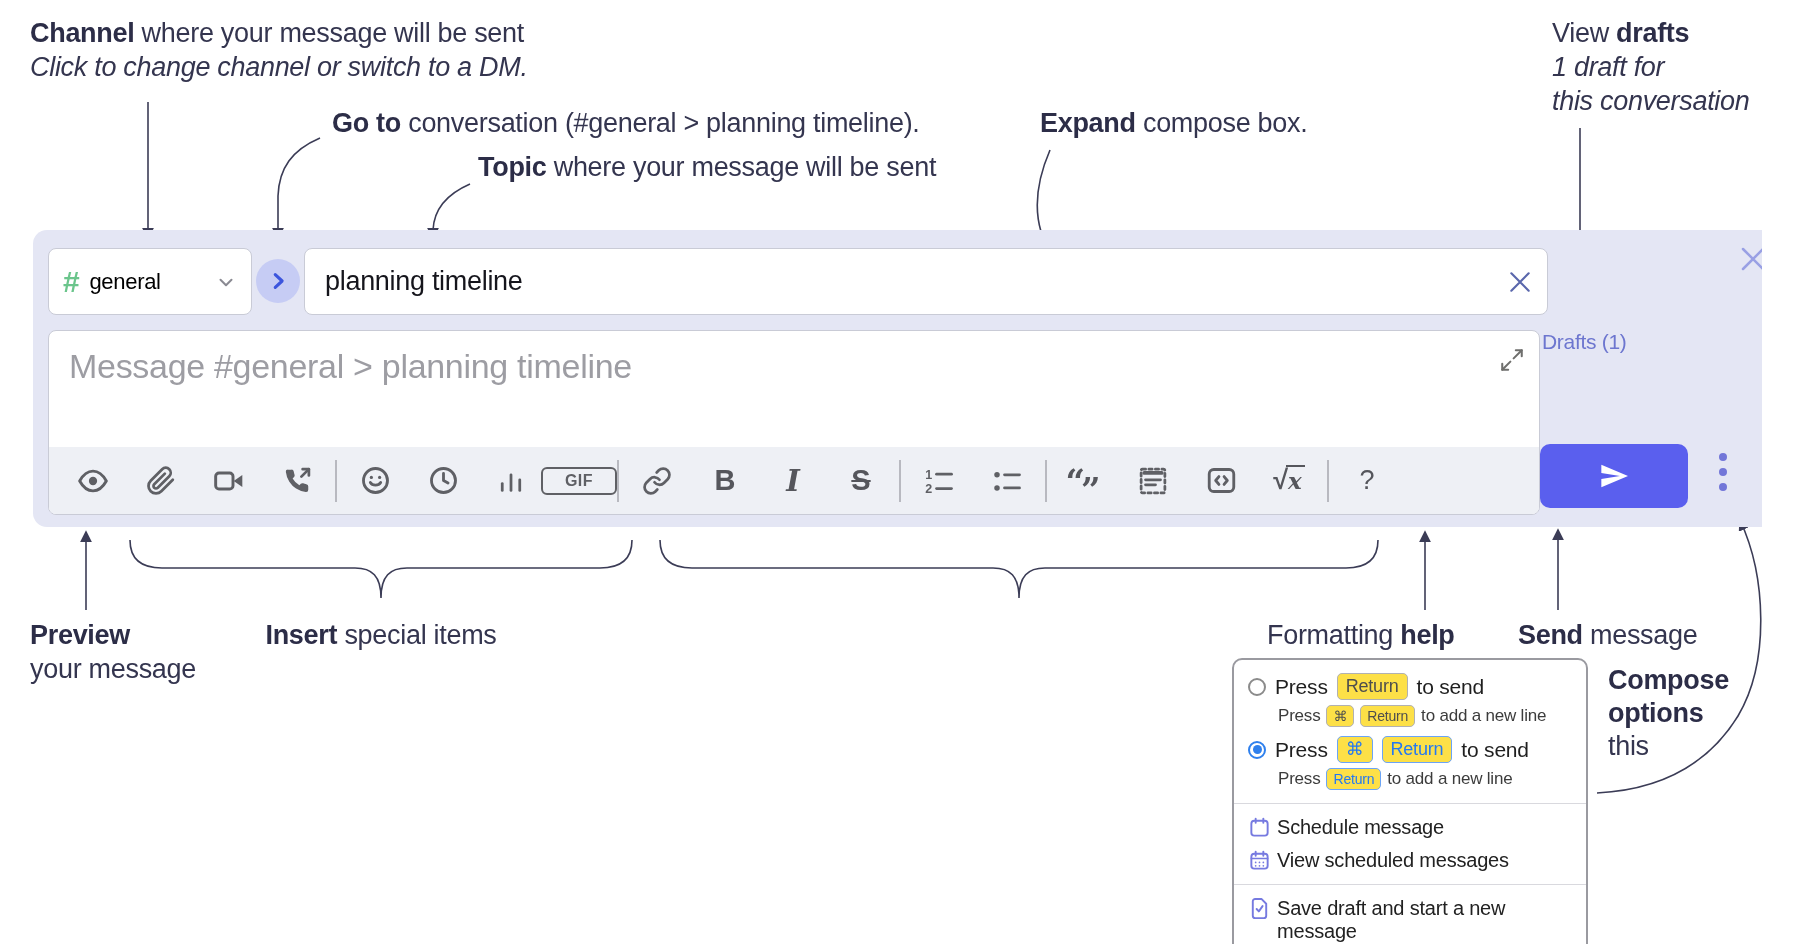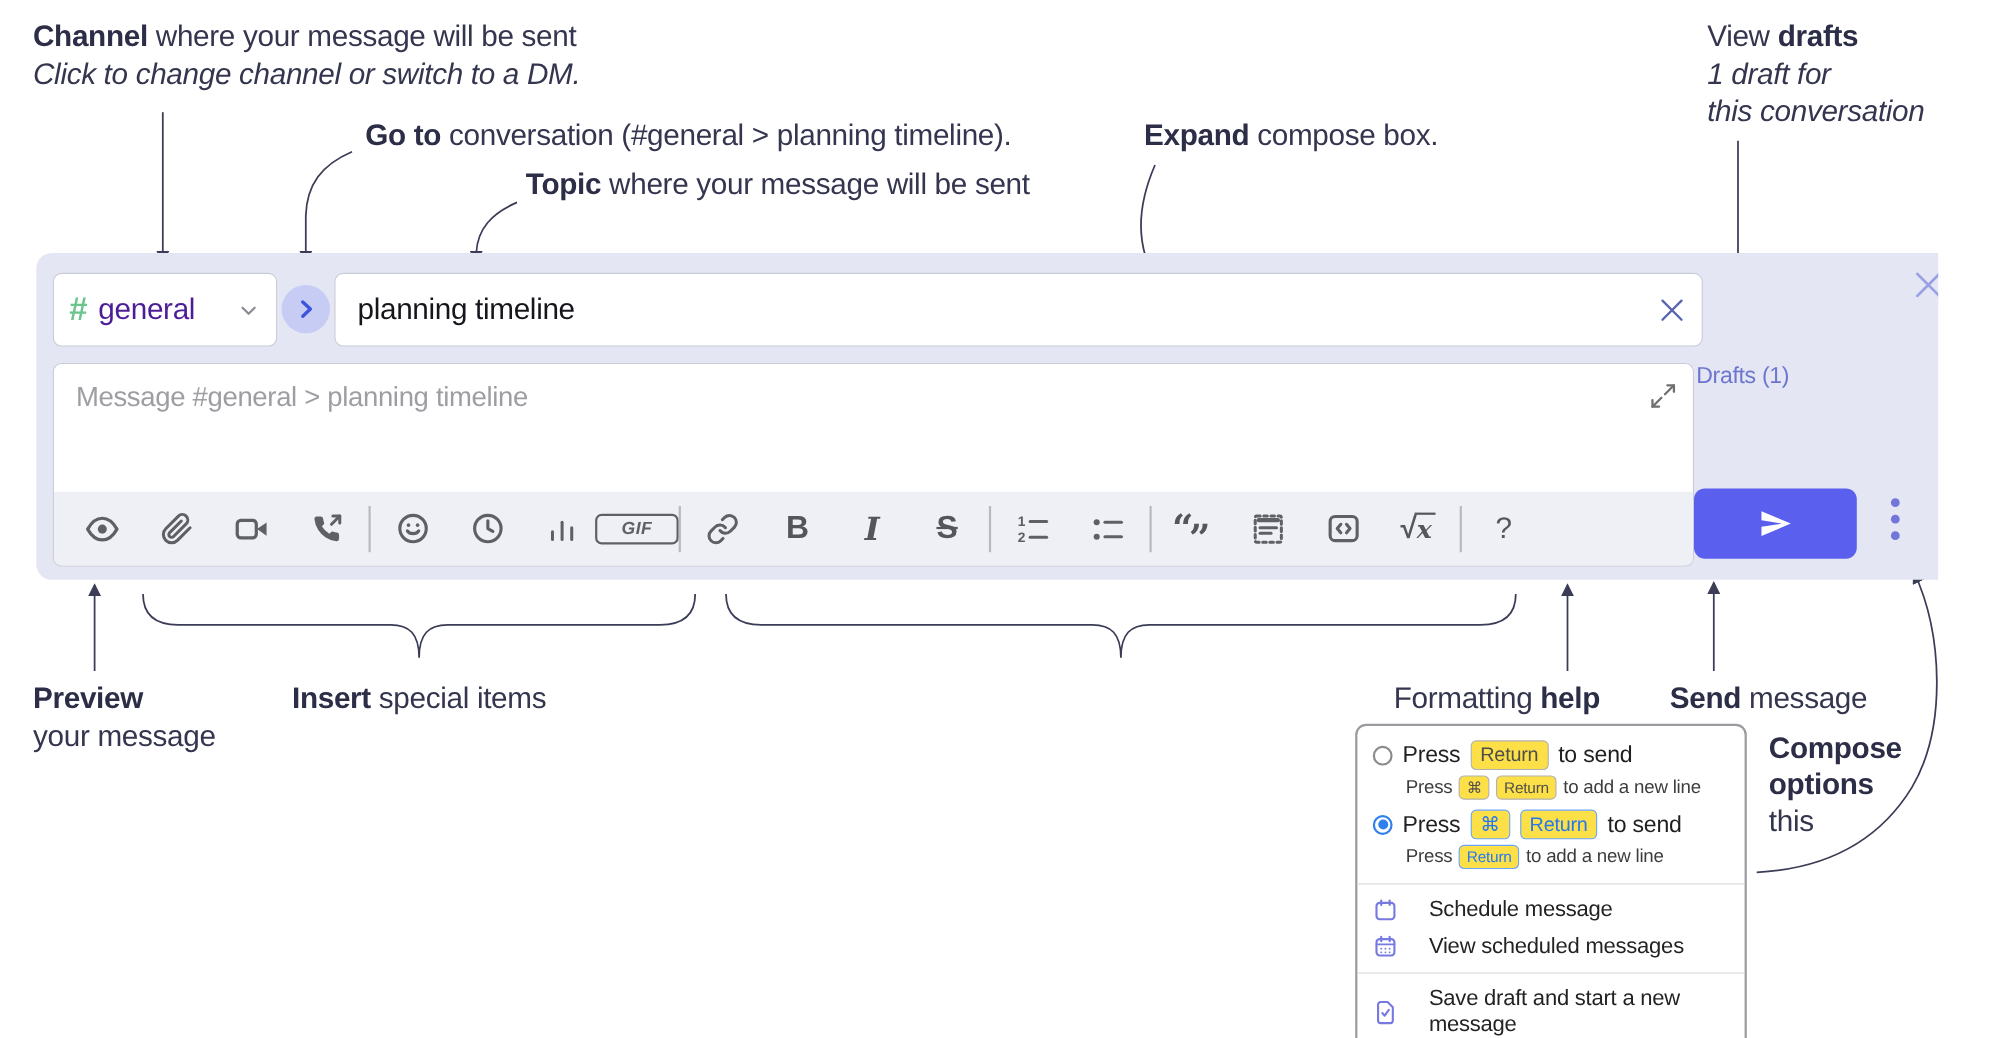--- a/index.html
+++ b/index.html
@@ -15,46 +15,46 @@
   .nowrap{white-space:nowrap;}
   
   svg.connectors{position:absolute;left:0;top:0;pointer-events:none;}
   
   .compose{position:absolute;left:33px;top:230px;width:1757px;height:297px;
     background:#e4e6f4;border-radius:14px;}
   .row-box{position:absolute;background:#fff;border:1px solid #c9cbd6;border-radius:8px;box-sizing:border-box;gap:20px;}
   .channel-select{left:15px;top:18px;width:204px;height:67px;display:flex;align-items:center;
     padding:0 14px;gap:10px;cursor:pointer;}
   .hash{color:#6bc58c;font-weight:700;font-size:30px;line-height:1;}
-  .channel-name{font-size:27px;color:#4c1d95;flex:1;}
+  .channel-name{font-size:22px;color:#000000;flex:1;}
   .jump-btn{position:absolute;left:223px;top:29px;width:44px;height:44px;border-radius:50%;
     background:#c6ccf4;display:flex;align-items:center;justify-content:center;border:none;cursor:pointer;}
   .topic-box{left:271px;top:18px;width:1244px;height:67px;display:flex;align-items:center;padding:0 14px 0 18px;}
   .topic-box input{flex:1;border:none;outline:none;background:transparent;font-family:inherit;
     font-size:27px;color:#15151c;letter-spacing:-0.3px;}
   .icon-btn{background:none;border:none;padding:0;cursor:pointer;display:flex;align-items:center;justify-content:center;}
   .compose-close{position:absolute;left:1705px;top:14px;}
   
   .message-unit{position:absolute;left:15px;top:100px;width:1492px;height:185px;background:#fff;
     border:1px solid #c9cbd6;border-radius:8px;box-sizing:border-box;overflow:hidden;}
   .message-unit textarea{display:block;width:100%;height:116px;border:none;outline:none;resize:none;
-    box-sizing:border-box;padding:16px 60px 0 20px;font-family:inherit;font-size:25px;color:#333;letter-spacing:-0.3px;background:transparent;}
+    box-sizing:border-box;padding:16px 60px 0 20px;font-family:inherit;font-size:34px;color:#333;letter-spacing:-0.3px;background:transparent;}
   .message-unit textarea::placeholder{color:#9d9da3;}
   .expand-btn{position:absolute;right:14px;top:16px;}
   .toolbar{position:absolute;left:0;right:0;bottom:0;height:67px;background:#eef0f5;
     display:flex;align-items:center;padding:0 0 0 10px;}
   .tbtn{width:68px;height:52px;display:flex;align-items:center;justify-content:center;
     background:none;border:none;cursor:pointer;color:#5f6065;}
   .tdiv{width:2px;height:42px;background:#b8b9c0;margin:0 4px;flex:none;}
   .tico{stroke:#5f6065;fill:none;stroke-width:2.2;stroke-linecap:round;stroke-linejoin:round;}
   .glyph{font-size:29px;color:#55565c;font-weight:700;}
   .glyph.i{font-family:"DejaVu Serif", serif;font-style:italic;font-weight:600;}
   .glyph.s{text-decoration:line-through;}
   .gifbadge{border:2.5px solid #5f6065;border-radius:6px;color:#5f6065;font-size:16px;font-weight:700;
-    padding:3px 22px;letter-spacing:0.5px;font-style:italic;}
+    padding:3px 22px;letter-spacing:0.5px;}
   .quote-ic{font-family:"DejaVu Serif", serif;font-weight:700;font-size:34px;color:#55565c;line-height:0;}
   .quote-ic .q2{position:relative;top:9px;left:-4px;}
   .sqrtx{font-size:27px;color:#55565c;font-weight:600;}
   .sqrtx .x{font-family:"DejaVu Serif", serif;font-style:italic;font-size:23px;
     border-top:2.5px solid #55565c;padding:0 3px 0 2px;margin-left:-2px;}
   
   .drafts-link{position:absolute;left:1509px;top:100px;font-size:21px;color:#6d76cf;cursor:pointer;text-decoration:none;}
   .send-btn{position:absolute;left:1507px;top:214px;width:148px;height:64px;border:none;border-radius:10px;
     background:#5a5fee;display:flex;align-items:center;justify-content:center;cursor:pointer;}
   .kebab{position:absolute;left:1680px;top:222px;width:20px;display:flex;flex-direction:column;
@@ -65,21 +65,21 @@
     border-radius:10px;box-sizing:border-box;padding:10px 0 8px;letter-spacing:-0.2px;}
   .mrow{display:flex;align-items:center;gap:9px;padding:3px 14px;font-size:21px;color:#1f1f1f;cursor:pointer;}
   .msub{display:flex;align-items:center;gap:6px;padding:2px 14px 6px 44px;font-size:17px;color:#3c3c3c;}
   .radio{width:18px;height:18px;border-radius:50%;border:2px solid #8b8b8b;box-sizing:border-box;flex:none;}
   .radio.sel{border-color:#2f80ed;position:relative;}
   .radio.sel::after{content:"";position:absolute;inset:2.5px;border-radius:50%;background:#2f80ed;}
   .key{border:1.5px solid #b1b1b1;border-radius:5px;padding:0 8px;font-size:18px;color:#4e4e4e;background:#fde047;line-height:25px;}
   .msub .key{font-size:14px;padding:0 6px;line-height:20px;}
   .key.blue{border-color:#6ba4f7;color:#2478f2;}
   .mdivider{border-top:1.5px solid #d9d9de;margin:7px 0;}
-  .mitem{display:flex;align-items:center;gap:28px;padding:5px 14px;font-size:20px;color:#222;cursor:pointer;}
+  .mitem{display:flex;gap:6px;padding:5px 14px;font-size:20px;color:#222;cursor:pointer;}
   .mico{stroke:#767ae0;fill:none;stroke-width:2;stroke-linecap:round;stroke-linejoin:round;flex:none;}
 </style>
 </head>
 <body>
 
 <div class="stage">
 
   <svg class="connectors" width="1814" height="944" viewBox="0 0 1814 944">
     <defs>
       <marker id="arr" viewBox="0 0 10 10" refX="8.5" refY="5" markerWidth="7.5" markerHeight="7.5" orient="auto-start-reverse">

